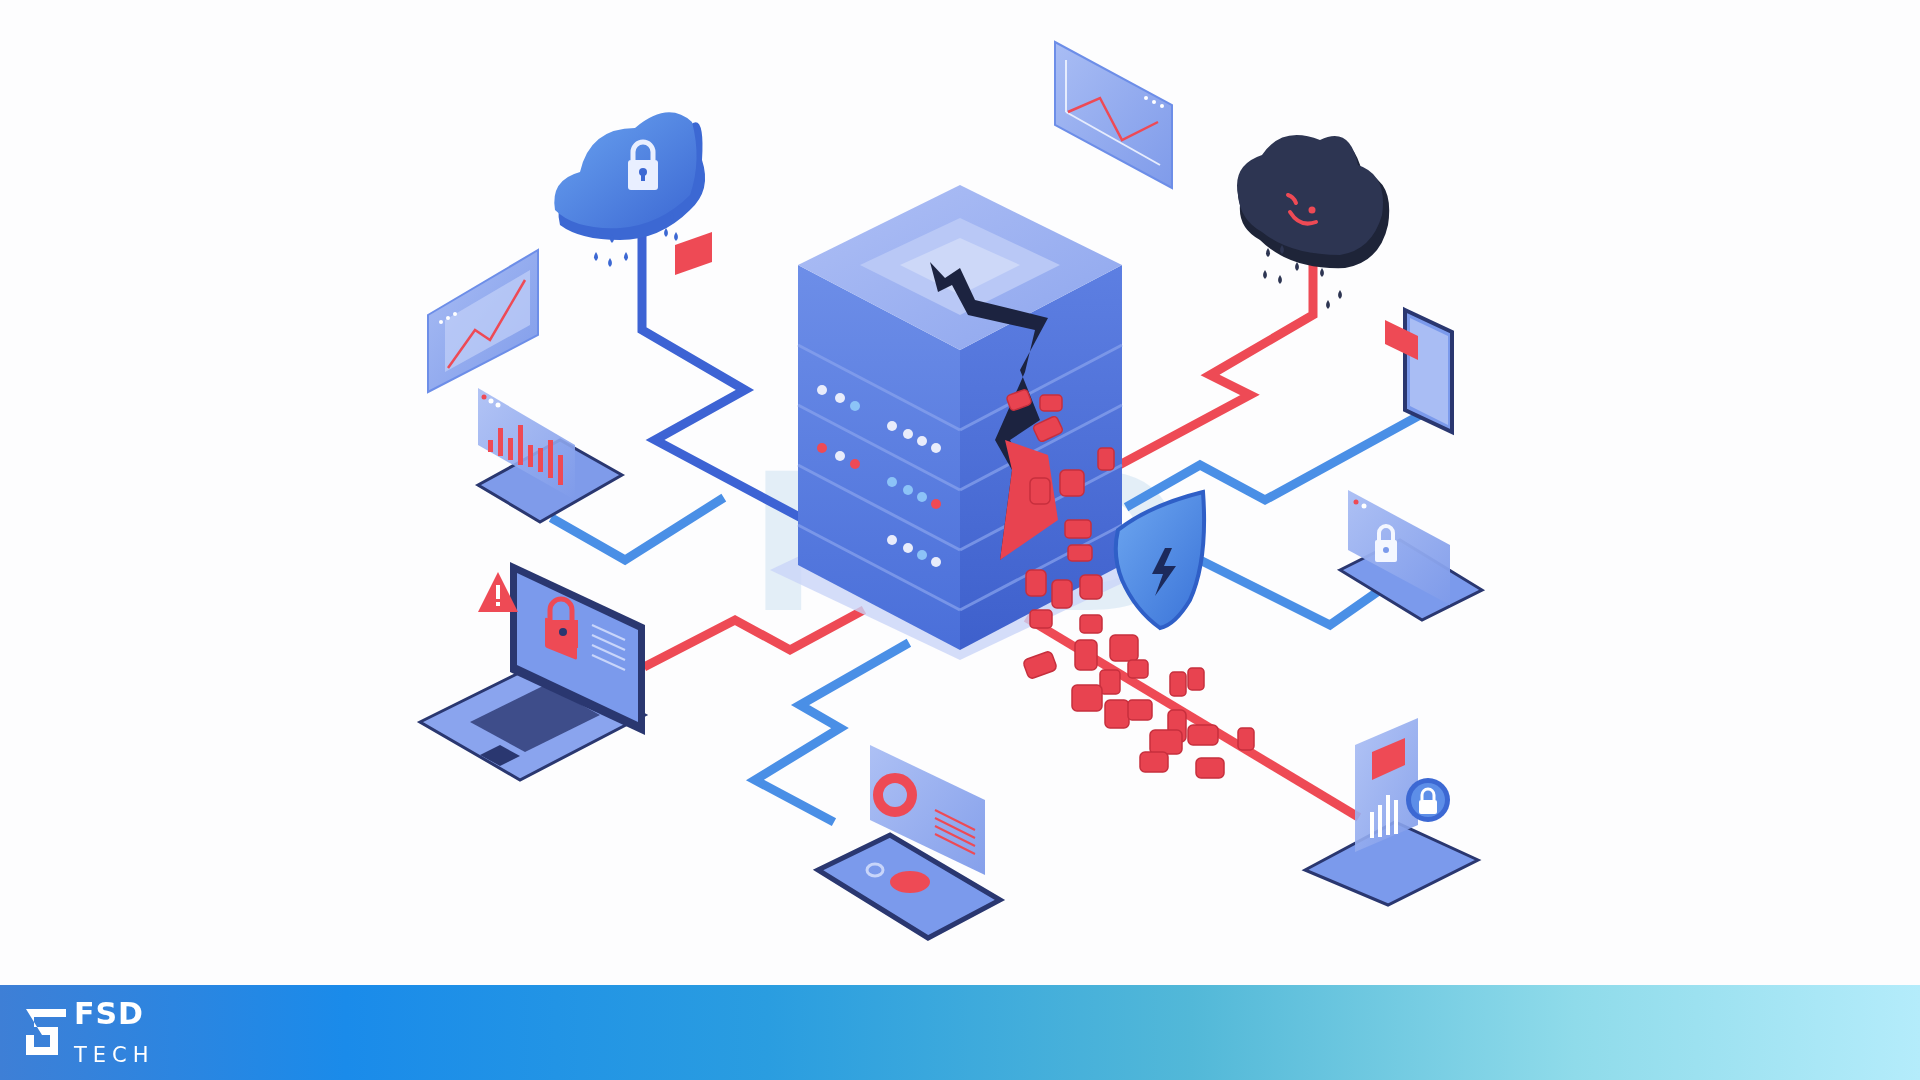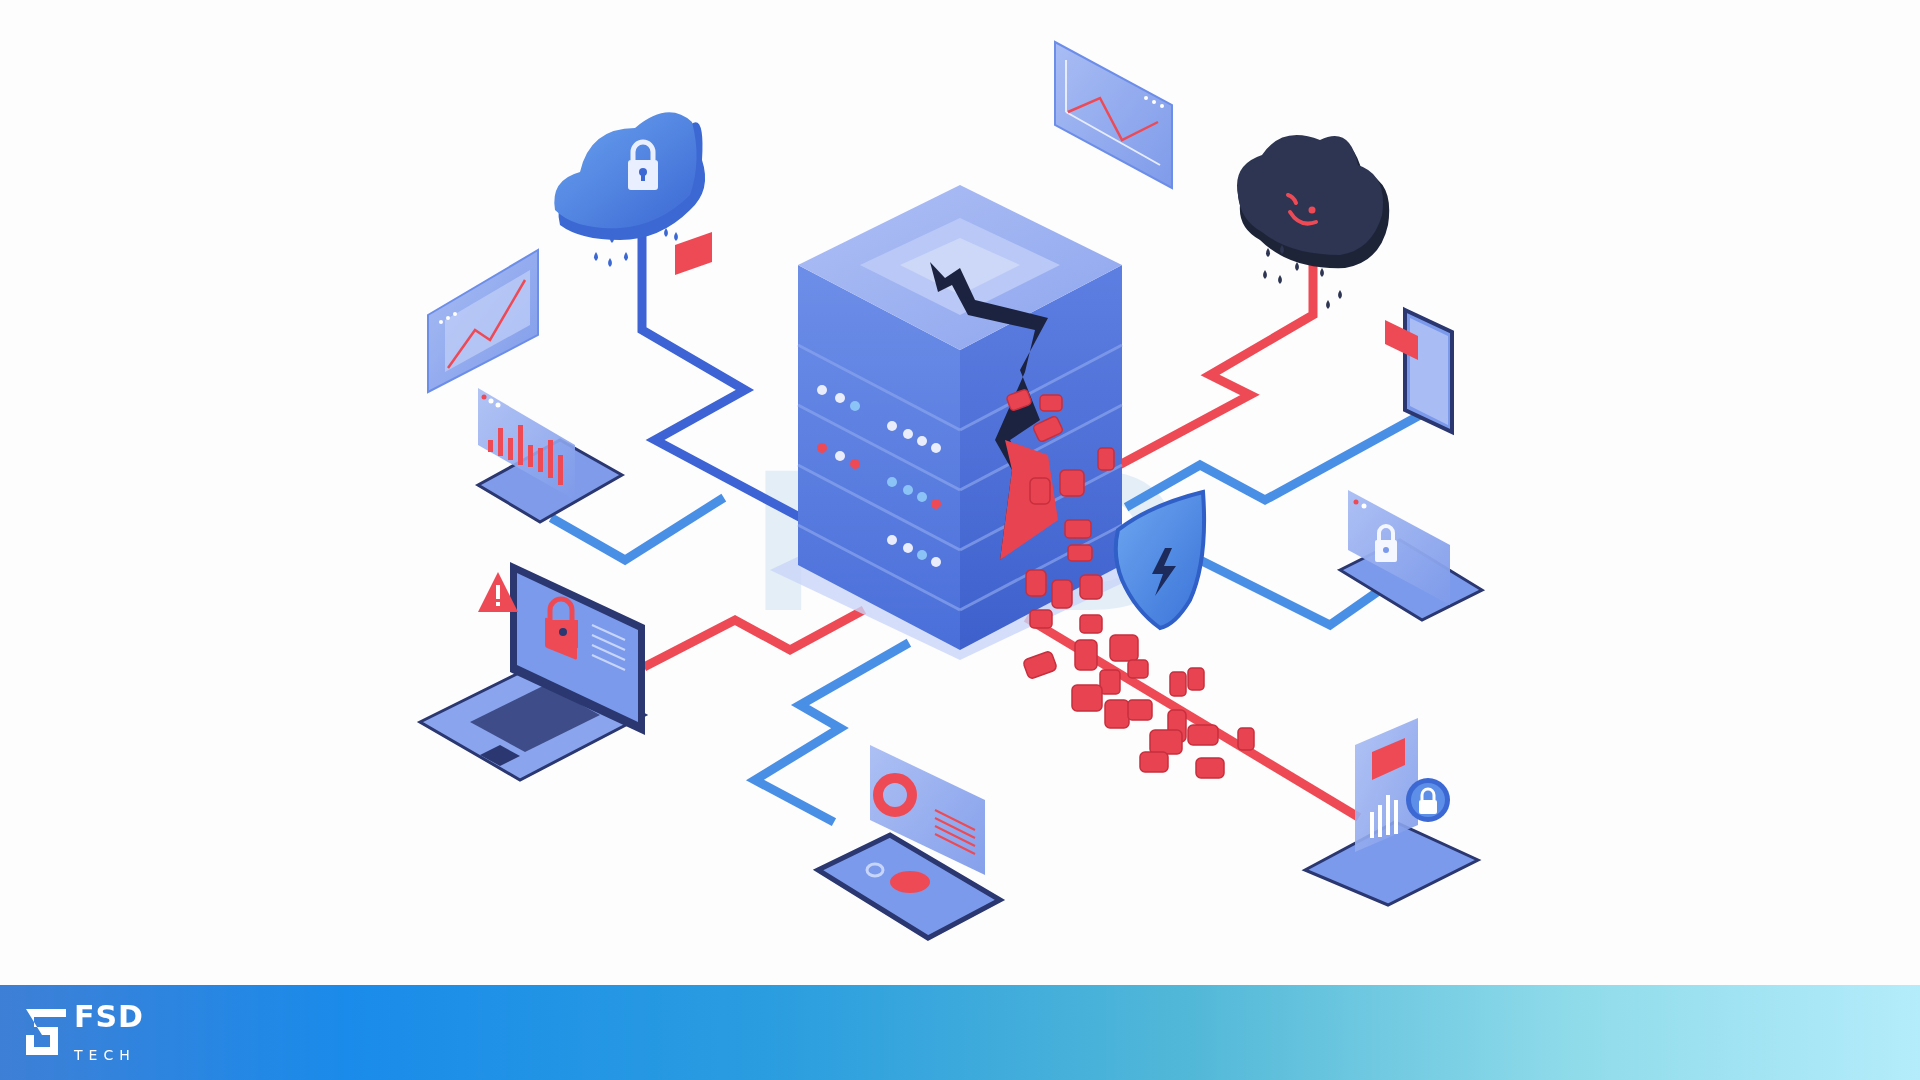--- a/index.html
+++ b/index.html
@@ -6,21 +6,21 @@
   body{width:1920px;height:1080px;overflow:hidden;background:#fdfdfe;font-family:"Liberation Sans",sans-serif;position:relative;}
   .canvas{position:absolute;left:0;top:0;width:1920px;height:985px;background:#fdfdfe;}
   .canvas svg{position:absolute;left:0;top:0;}
   .watermark{position:absolute;left:748px;top:450px;font-family:"DejaVu Sans",sans-serif;font-weight:bold;font-size:190px;color:#cfe3f3;opacity:.55;letter-spacing:6px;line-height:1;}
   .footer{position:absolute;left:0;top:985px;width:1920px;height:95px;
     background:linear-gradient(90deg,#3e7fd6 0%,#1a8bea 18%,#2a9de0 40%,#52b8d8 62%,#8fdbea 82%,#b4ecfb 100%);}
   .logo{position:absolute;left:24px;top:20px;height:54px;display:flex;align-items:center;gap:6px;}
   .logo-mark{width:44px;height:50px;}
   .logo-text{display:flex;flex-direction:column;line-height:1;color:#fff;}
   .logo-main{font-family:"DejaVu Sans",sans-serif;font-weight:bold;font-size:30px;letter-spacing:1px;}
-  .logo-sub{font-family:"DejaVu Sans",sans-serif;font-size:14px;letter-spacing:6px;margin-top:16px;}
+  .logo-sub{font-family:"DejaVu Sans",sans-serif;font-size:21px;letter-spacing:6px;margin-top:16px;}
 </style>
 </head>
 <body>
 
 <div class="canvas">
   <div class="watermark">FSD</div>
 
   <svg width="1920" height="985" viewBox="0 0 1920 985">
     <defs>
       <linearGradient id="gTop" x1="0" y1="0" x2="1" y2="1">

